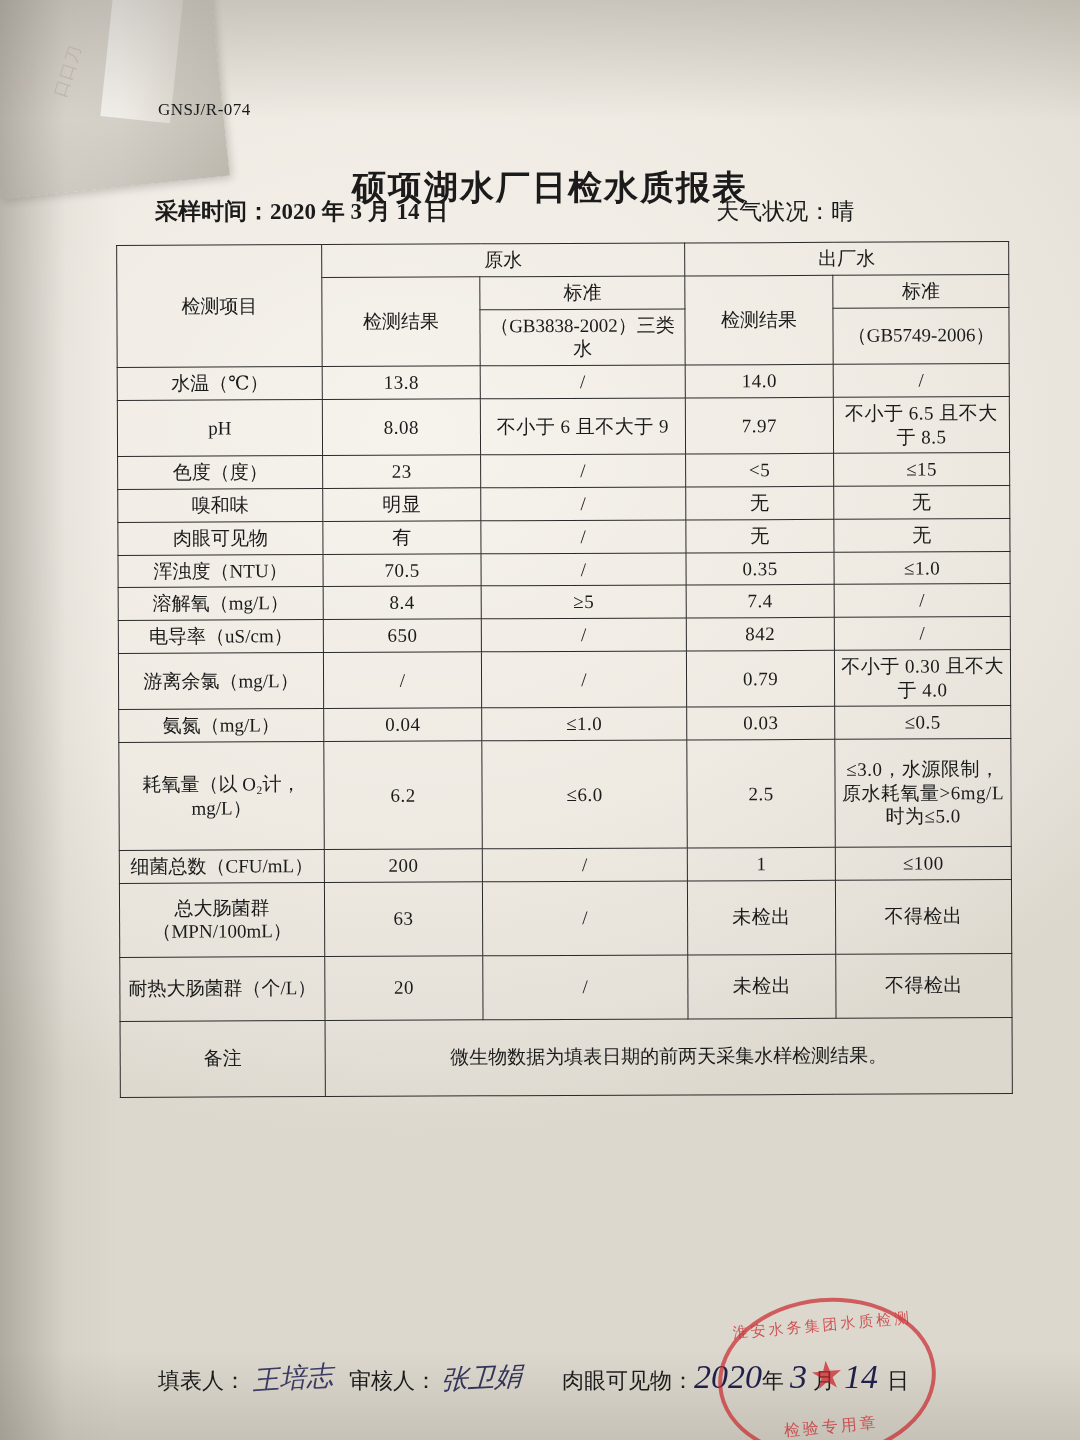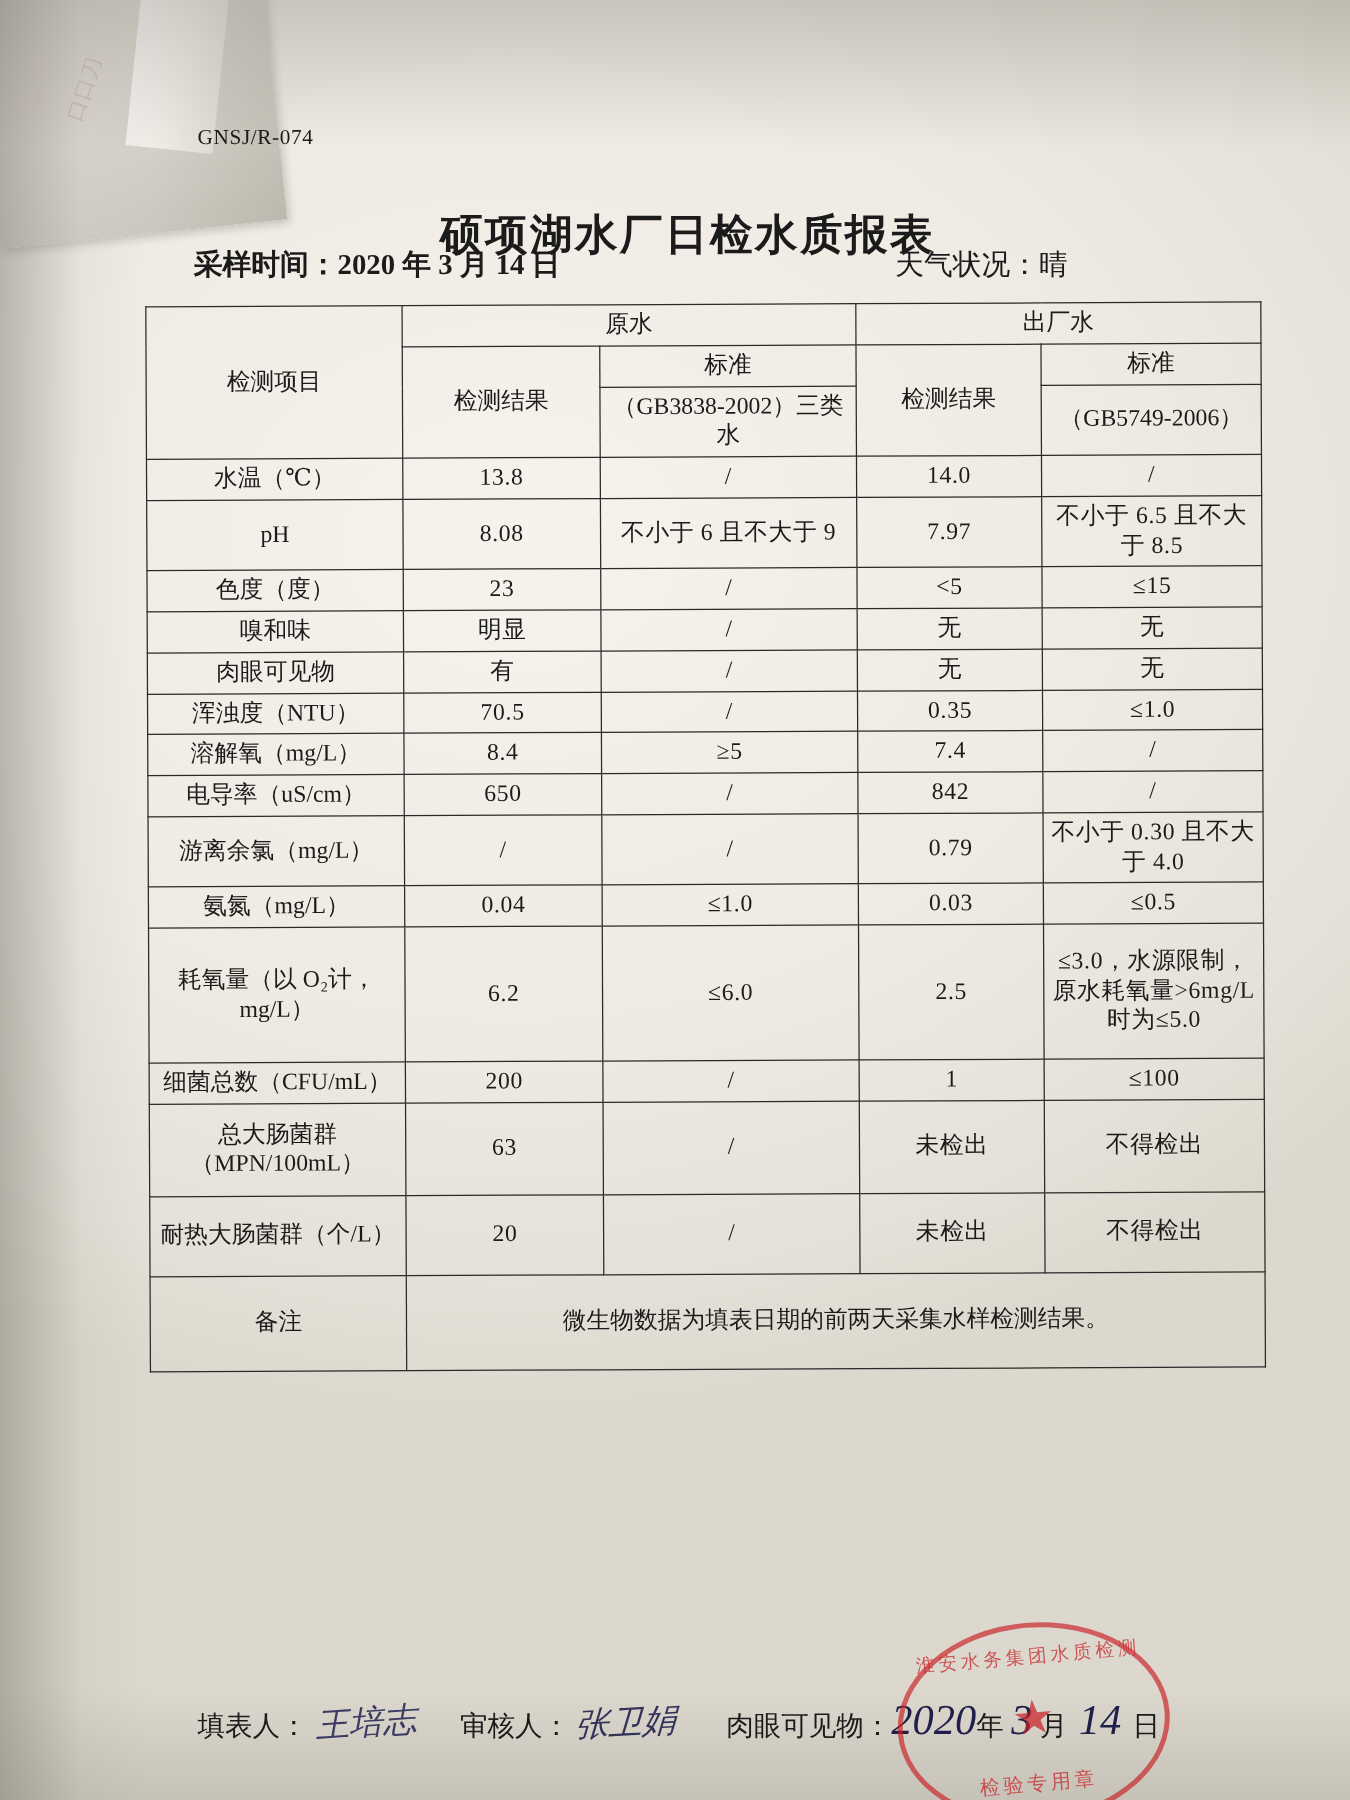--- a/index.html
+++ b/index.html
@@ -359,21 +359,21 @@
           <td class="remark-label">备注</td>
           <td class="remark-text" colspan="4">微生物数据为填表日期的前两天采集水样检测结果。</td>
         </tr>
       </tbody>
     </table>
 
     <div class="footer">
       <div class="fline">
         <span class="f-seg">填表人：</span>
         <span class="sign">王培志</span>
-        <span class="f-seg" style="margin-left:29px">审核人：</span>
+        <span class="f-seg" style="margin-left:10px">审核人：</span>
         <span class="sign2">张卫娟</span>
         <span class="f-seg" style="margin-left:36px">肉眼可见物：</span>
         <span class="handwrite-date">2020</span>
         <span class="f-seg">年</span>
         <span class="handwrite-date" style="margin:0 6px">3</span>
         <span class="f-seg">月</span>
         <span class="handwrite-date" style="margin:0 9px">14</span>
         <span class="f-seg">日</span>
       </div>
     </div>

